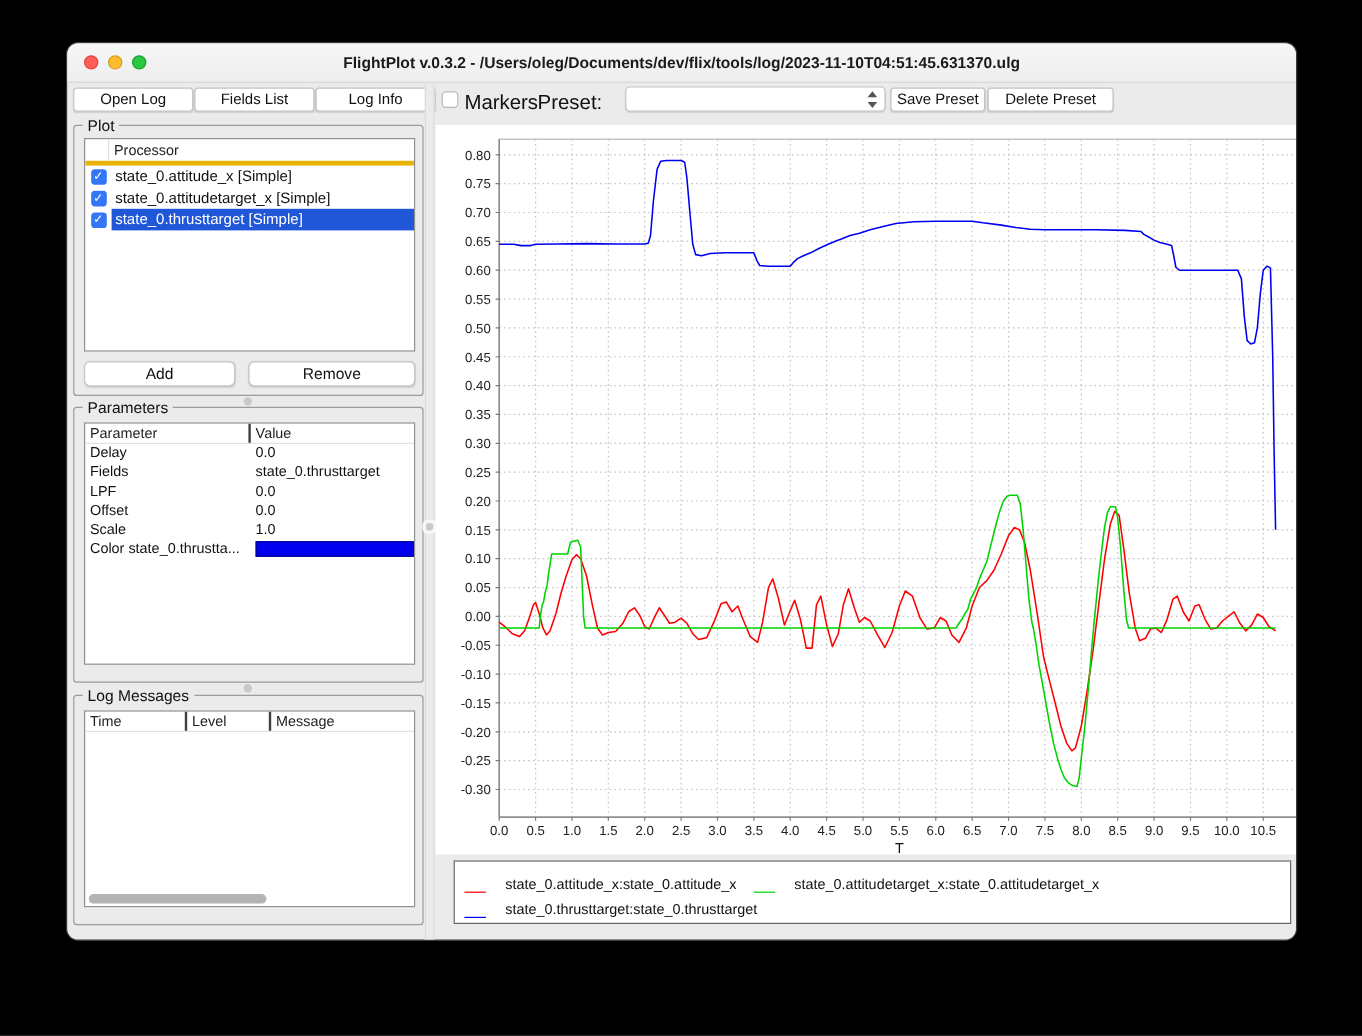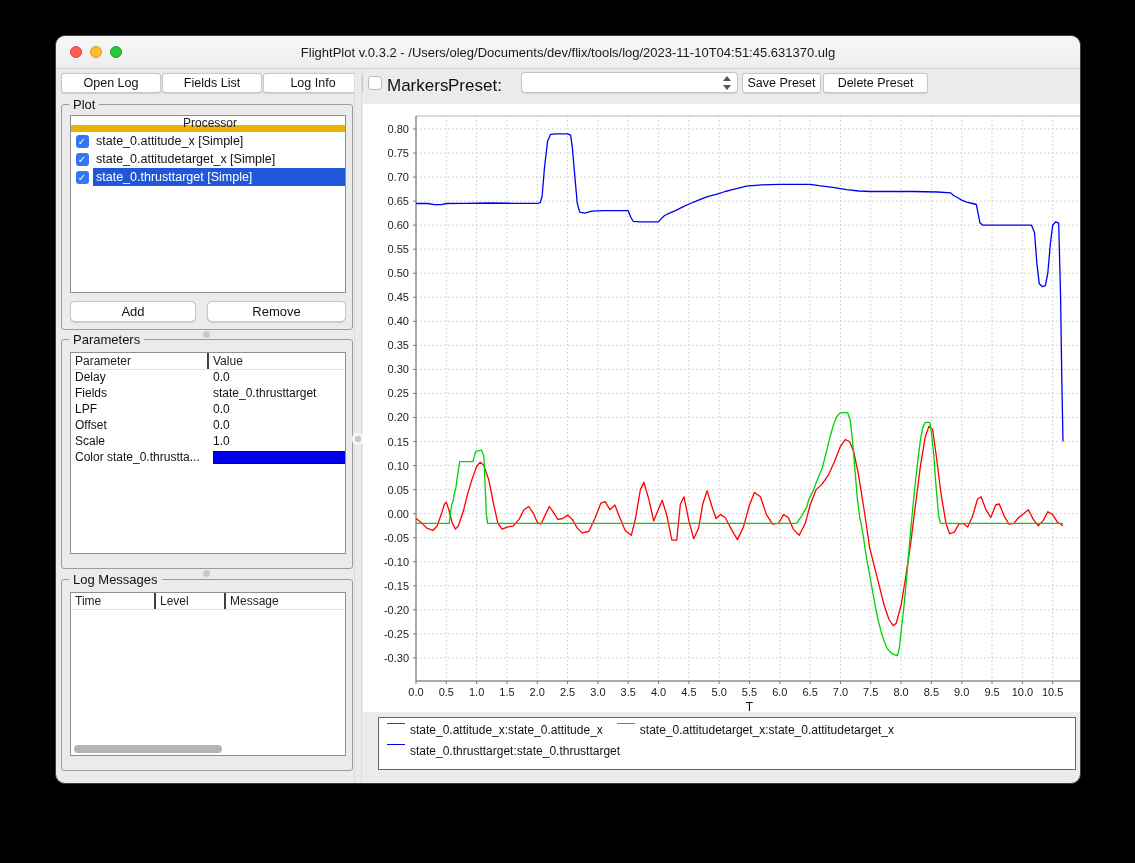--- a/index.html
+++ b/index.html
@@ -10,21 +10,21 @@
             box-shadow:0 22px 60px rgba(0,0,0,.85); overflow:hidden; }
   
   .titlebar { position:absolute; left:0; top:0; width:100%; height:33px;
               background:linear-gradient(#f7f7f7,#eeeeee); border-bottom:1px solid #cfcfcf;
               border-radius:10px 10px 0 0; }
   .tl-btn { position:absolute; top:10px; width:12px; height:12px; border-radius:50%; }
   .tl-close { left:14px; background:#ff5f57; border:0.5px solid #e0443e; }
   .tl-min   { left:34px; background:#febc2e; border:0.5px solid #d89e24; }
   .tl-zoom  { left:54px; background:#28c840; border:0.5px solid #1f9f31; }
   .title-text { position:absolute; top:9px; left:0; width:100%; text-align:center;
-                font-size:13px; font-weight:normal; color:#1a1a1a; }
+                font-size:13px; font-weight:bold; color:#1a1a1a; }
   
   .tb-btn { position:absolute; top:37px; height:20px; background:#fff;
             border:1px solid #c6c6c6; border-radius:3px; font-size:12.5px; color:#111;
             text-align:center; line-height:18px; box-shadow:0 .5px 1px rgba(0,0,0,.12); }
   .checkbox-sq { position:absolute; width:14px; height:14px; background:#fff;
                  border:1px solid #b9b9b9; border-radius:3.5px; }
   .tb-label { position:absolute; font-size:17px; color:#111; }
   .combo { position:absolute; left:465px; top:36px; width:217px; height:21px; background:#fff;
            border:1px solid #c4c4c4; border-radius:4px; box-shadow:0 .5px 1px rgba(0,0,0,.1); }
   .combo input { position:absolute; left:4px; top:1px; width:190px; height:17px; border:none;
@@ -35,21 +35,21 @@
                  border-bottom:5px solid #555; }
   .stepper .dn { position:absolute; bottom:1px; left:1px; width:0; height:0;
                  border-left:4.5px solid transparent; border-right:4.5px solid transparent;
                  border-top:5px solid #555; }
   
   .groupbox { position:absolute; border:1px solid #9c9c9c; border-radius:3px; }
   .gb-title { position:absolute; top:-8px; left:7px; background:#ebebeb; padding:0 4px;
               font-size:13px; color:#111; white-space:nowrap; }
   .whitebox { position:absolute; background:#fff; border:1px solid #8f8f8f; overflow:hidden; }
   
-  .list-header { height:16px; border-bottom:7px solid #eab308; display:flex; align-items:center;flex-direction:column; }
+  .list-header { height:22px; border-bottom:4px solid #eab308; display:flex; align-items:center; }
   .list-header .hdr-text { padding-left:24px; font-size:12px; color:#222; }
   .list-row { display:flex; height:18px; align-items:center; }
   .cb-cell { width:22px; display:flex; justify-content:center; align-items:center; flex:none; }
   .cb-blue { width:13px; height:13px; background:#3377f6; border-radius:3px; color:#fff;
              font-size:10px; line-height:13px; text-align:center; font-weight:bold; }
   .row-label { flex:1; font-size:12.5px; color:#111; padding-left:3px; height:100%;
                line-height:18px; white-space:nowrap; overflow:hidden; }
   .list-row.selected .row-label { background:#2057d8; color:#fff; }
   .btn { position:absolute; background:#fff; border:1px solid #c6c6c6; border-radius:5px;
          font-size:13px; color:#111; text-align:center; box-shadow:0 .5px 1px rgba(0,0,0,.12); }
@@ -67,21 +67,21 @@
   .split-dot { position:absolute; width:7px; height:7px; border-radius:50%; background:#c9c9c9; }
   .vsplit { position:absolute; background:#ebebeb; border-left:1px solid #dcdcdc;
             border-right:1px solid #dcdcdc; }
   .vsplit .handle { position:absolute; left:0px; width:6px; height:6px; border-radius:2px;
                     background:#c9c9c9; box-shadow:0 0 0 3px #f7f7f7; }
   
   .chartpanel { position:absolute; background:#fff; }
   .legendbox { position:absolute; background:#fff; border:1px solid #666;
                display:flex; flex-wrap:wrap; align-content:flex-start; column-gap:14px;
                padding:5px 8px; }
-  .legend-entry { display:flex; align-items:flex-start; height:21px; white-space:nowrap; }
+  .legend-entry { display:flex; align-items:flex-end; height:21px; white-space:nowrap;gap:11px; }
   .legend-line { width:18px; height:0; border-top:1.6px solid; margin-right:5px; }
   .legend-text { font-size:12px; color:#111; }
 </style>
 </head>
 <body>
 
 <div class="window">
 
   <div class="titlebar">
     <div class="tl-btn tl-close"></div>

